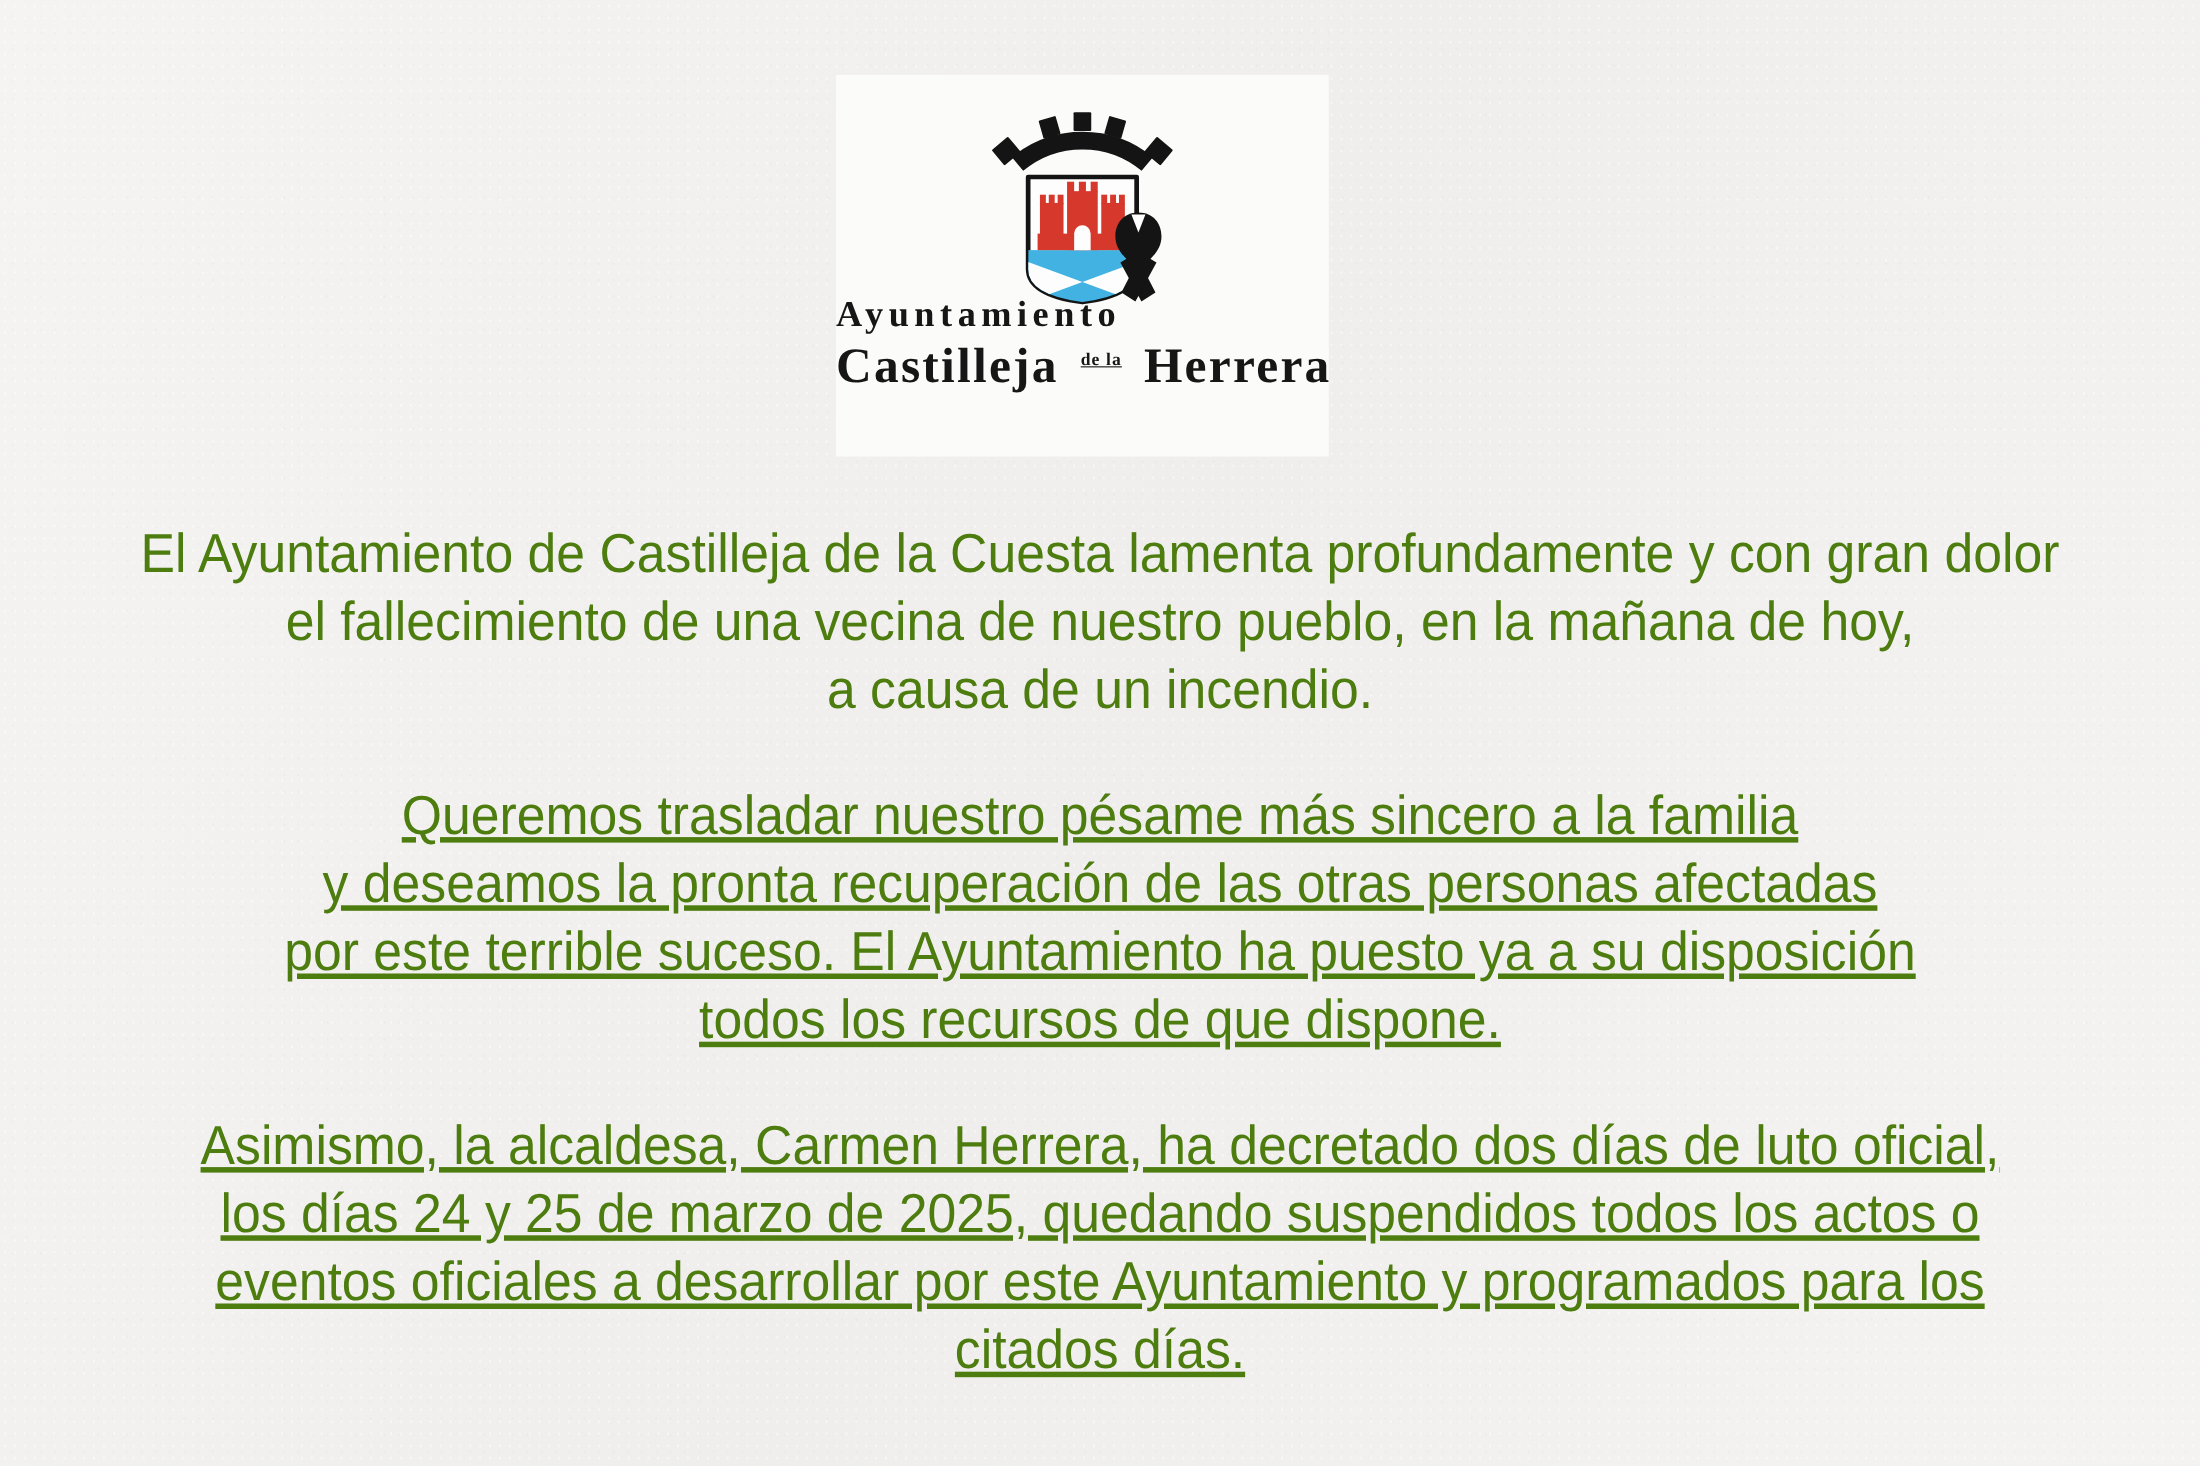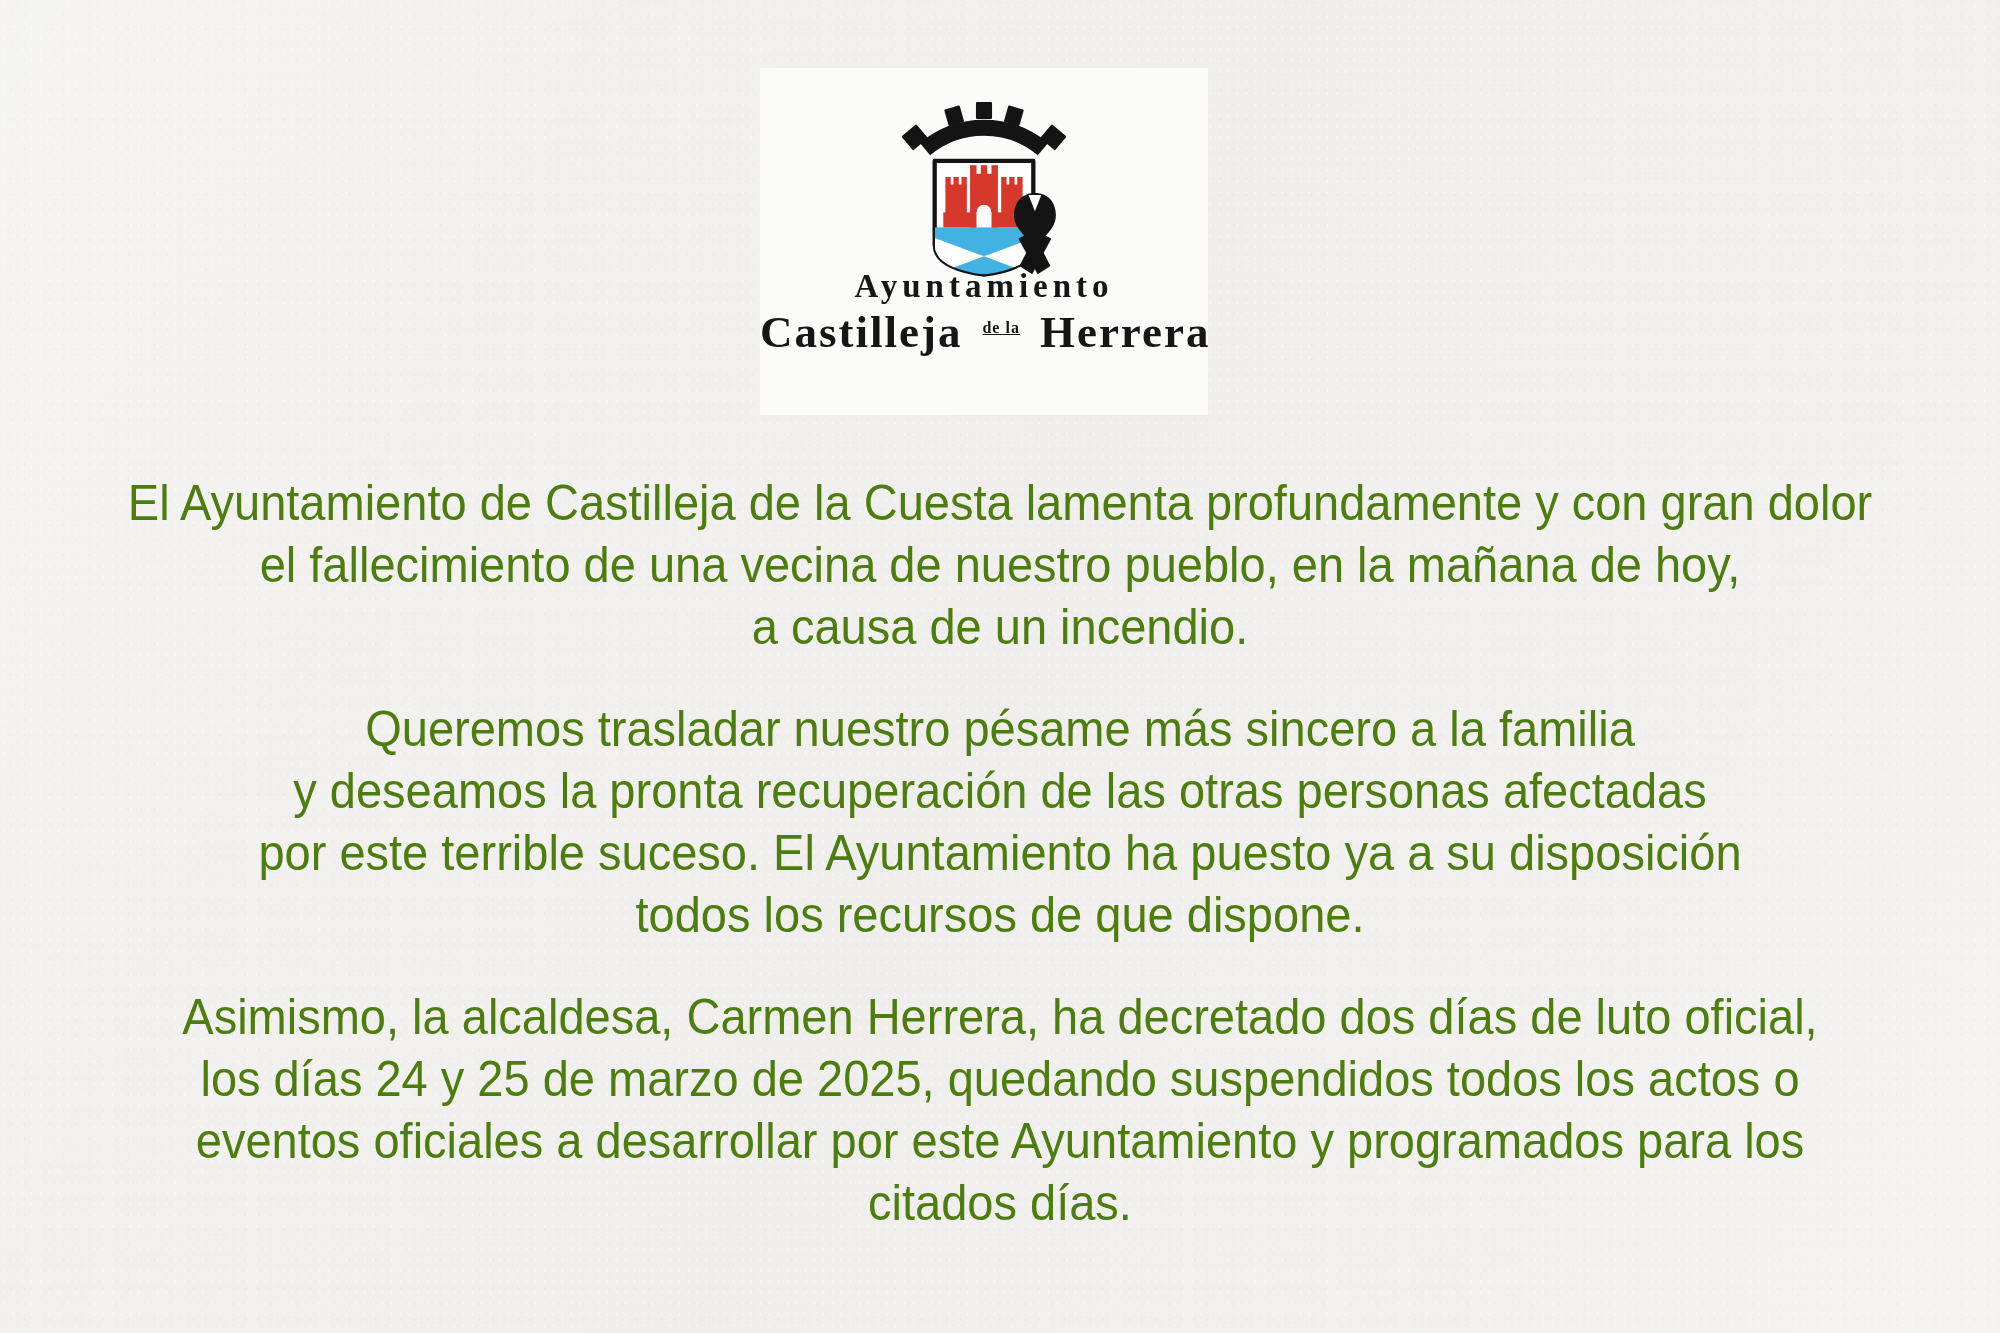--- a/index.html
+++ b/index.html
@@ -15,37 +15,37 @@
     font-family:"Liberation Sans", sans-serif;
   }
   .logo-card{
     position:absolute; left:760px; top:68px; width:448px; height:347px;
     background:#fbfbfa;
   }
   .crest{
     position:absolute; left:50%; top:20px; transform:translateX(-50%);
     width:172px; height:193px;
   }
-  .wordmark{ position:absolute; left:0; right:0; top:198px; text-align:center;
+  .wordmark{ position:absolute; left:0; right:0; top:198px; 
     font-family:"Liberation Serif", serif; color:#161616; }
   .wordmark-line1{
     font-size:33px; font-weight:700; letter-spacing:5px; line-height:40px; white-space:nowrap;
   }
   .wordmark-line2{
     font-size:45px; font-weight:700; letter-spacing:2px; line-height:48px; margin-top:2px; white-space:nowrap;
   }
   .wordmark-infix{
     display:inline-block; font-size:16px; font-weight:700; letter-spacing:1px;
     vertical-align:top; position:relative; top:-4px; margin:0 20px;text-decoration:underline;
   }
   .message{
     position:absolute; left:0; top:472px; width:100%;
     color:#4d7c0f; font-size:50px; line-height:62px; text-align:center;
   }
-  .para + .para{ margin-top:40px; }
+  .para + .para{ margin-top:52px;text-decoration:underline; }
   .msg-line{ white-space:nowrap; transform:scaleX(0.94); transform-origin:50% 50%; }
 </style>
 </head>
 <body>
 
 <div class="logo-card">
   <svg class="crest" viewBox="0 0 160 180">
 
     <g fill="#141414">
       <path d="M25,57 A86,86 0 0 1 135,57" fill="none" stroke="#141414" stroke-width="15"></path>

